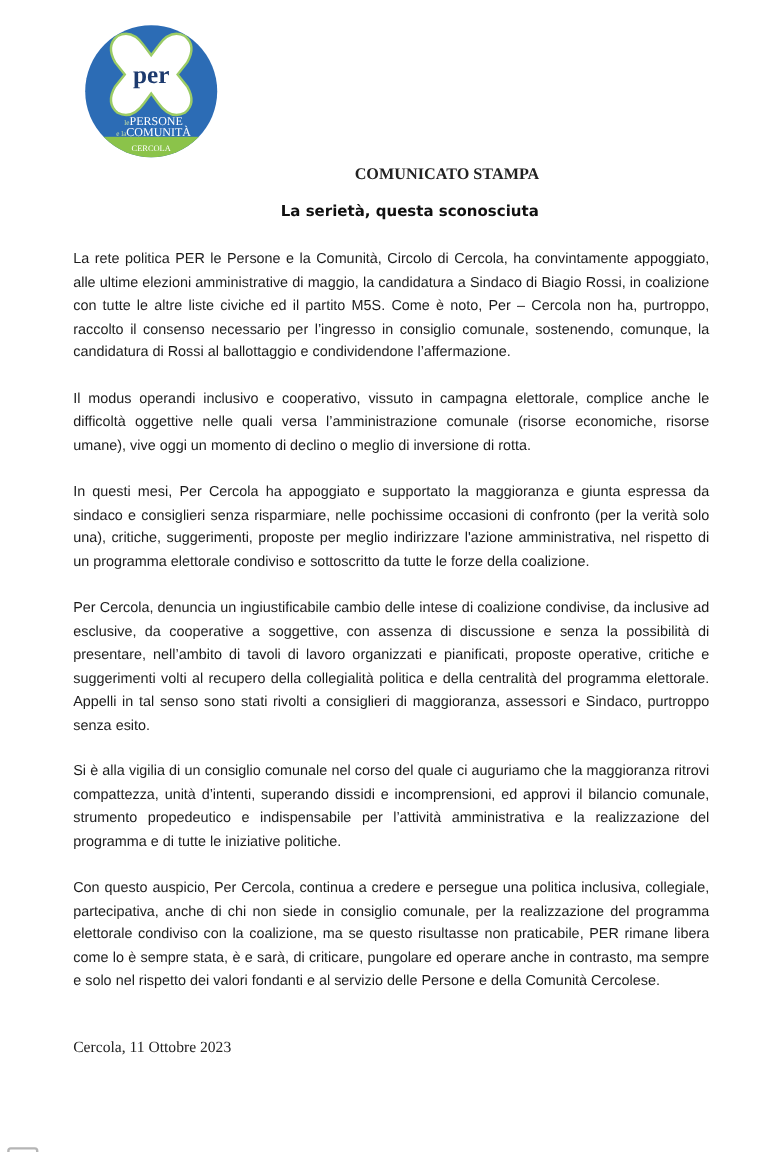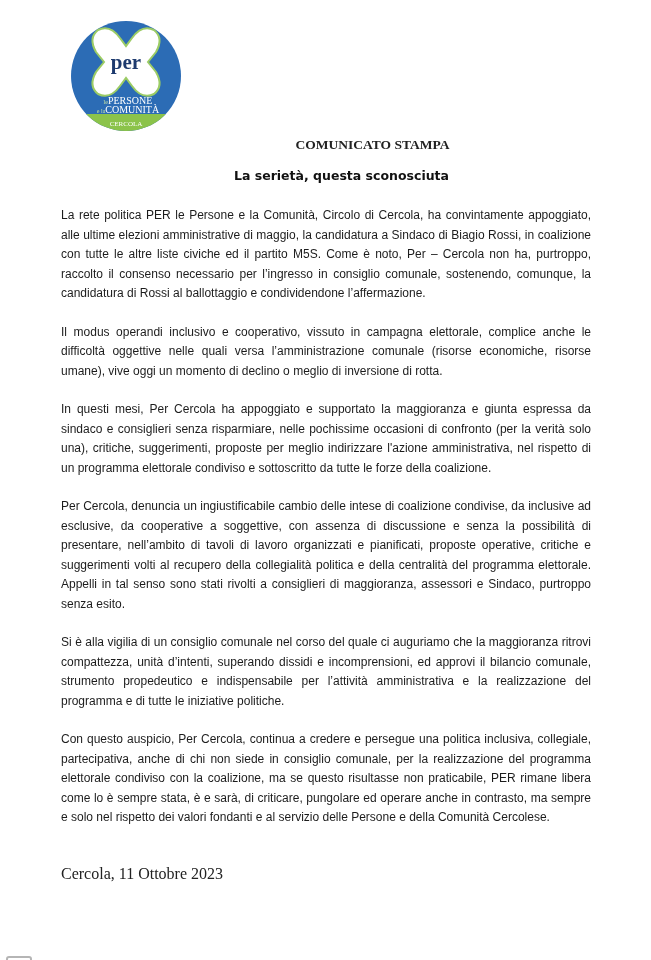--- a/index.html
+++ b/index.html
@@ -18,21 +18,21 @@
     font-family: "DejaVu Sans", sans-serif; font-weight: bold; font-size: 12.5px; color: #111;
     padding-left: 32px; box-sizing: border-box;
   }
   .body-text {
     position: absolute; left: 61px; width: 530px; top: 206px;
     font-family: "Liberation Sans", sans-serif; font-size: 12px; line-height: 19.5px; color: #1c1c1c;
   }
   .body-text p { margin: 0 0 19px 0; text-align: justify; }
   .date {
     position: absolute; left: 61px; top: 865px;
-    font-family: "Liberation Serif", serif; font-size: 16px; color: #222;
+    font-family: "Liberation Serif", serif; font-size: 13px; color: #222;
   }
   .watermark {
     position: absolute; left: 6px; top: 956px; display: flex; align-items: center; gap: 6px;
     font-family: "DejaVu Sans", sans-serif; font-size: 19px; color: #a9a9a9; font-weight: 300;
   }
   .cs-icon {
     width: 26px; height: 24px; border: 2px solid #b5b5b5; border-radius: 3px; box-sizing: border-box;
     display: flex; align-items: center; justify-content: center; position: relative;
     font-family: "DejaVu Sans", sans-serif; font-size: 12px; font-weight: bold; color: #a5a5a5;
     border-bottom-width: 4px;

